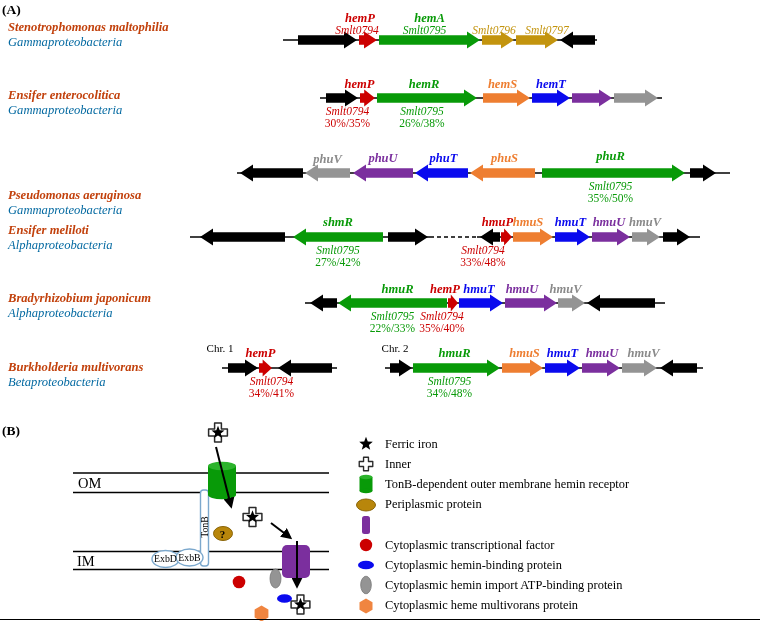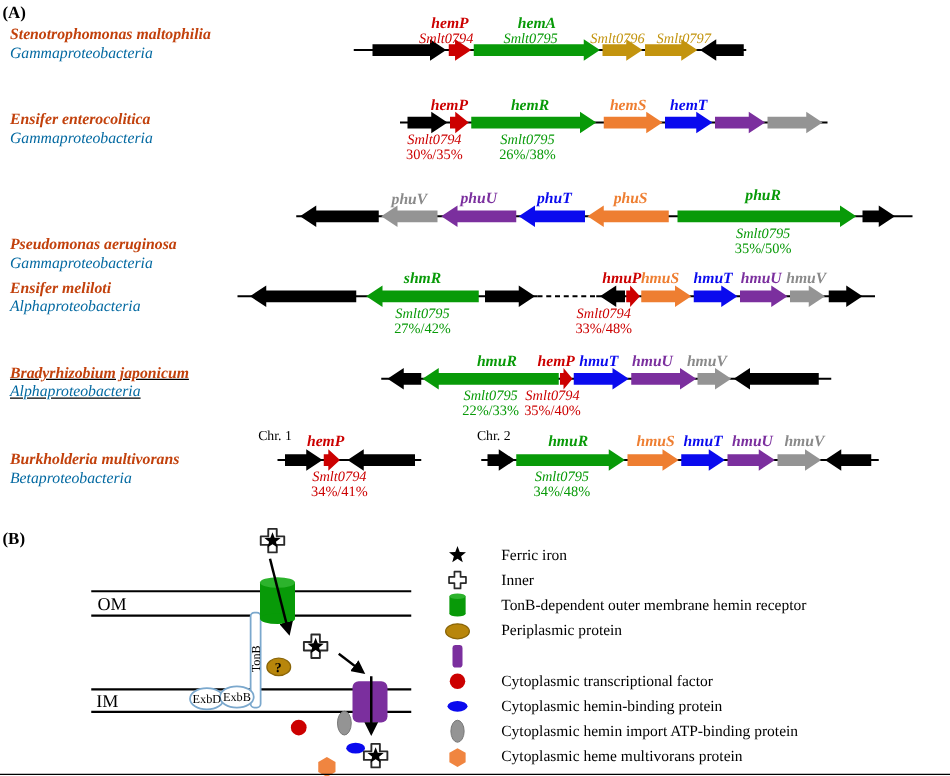--- a/index.html
+++ b/index.html
@@ -29,21 +29,21 @@
   .f-purple{fill:var(--c-purple);}
   .f-red{fill:var(--c-red);}
   .f-blue{fill:var(--c-blue);}
   .f-gray{fill:var(--c-gray);stroke:#777;stroke-width:.8;}
   .f-hex{fill:var(--c-hex_orange);}
   
   .legend{position:absolute;left:352px;top:434px;}
   .lrow{display:flex;align-items:center;height:20.2px;}
   .lic{width:27px;display:flex;justify-content:center;align-items:center;}
   .lic svg{position:static;}
-  .ltxt{font:12.4px "Liberation Serif",serif;color:#000;white-space:nowrap;margin-left:22px;}
+  .ltxt{font:12.4px "Liberation Serif",serif;color:#000;white-space:nowrap;margin-left:6px;}
   .bottom-rule{position:absolute;left:0;top:619px;width:760px;height:1.2px;background:#000;}
 </style>
 </head>
 <body>
 
 <div class="fig">
 
   <div class="panel-letter" style="left:2px;top:2px;">(A)</div>
   <div class="panel-letter" style="left:2px;top:423px;">(B)</div>
 
@@ -56,21 +56,21 @@
     <span class="cl">Gammaproteobacteria</span>
   </div>
   <div class="species-row" style="top:156px;margin-top:32px;">
     <span class="sp">Pseudomonas aeruginosa</span>
     <span class="cl">Gammaproteobacteria</span>
   </div>
   <div class="species-row" style="top:223px;">
     <span class="sp">Ensifer meliloti</span>
     <span class="cl">Alphaproteobacteria</span>
   </div>
-  <div class="species-row" style="top:291px;text-decoration:underline;">
+  <div class="species-row" style="top:291px;">
     <span class="sp">Bradyrhizobium japonicum</span>
     <span class="cl">Alphaproteobacteria</span>
   </div>
   <div class="species-row" style="top:360px;">
     <span class="sp">Burkholderia multivorans</span>
     <span class="cl">Betaproteobacteria</span>
   </div>
 
   <svg width="760" height="621" viewBox="0 0 760 621">
     <defs>

